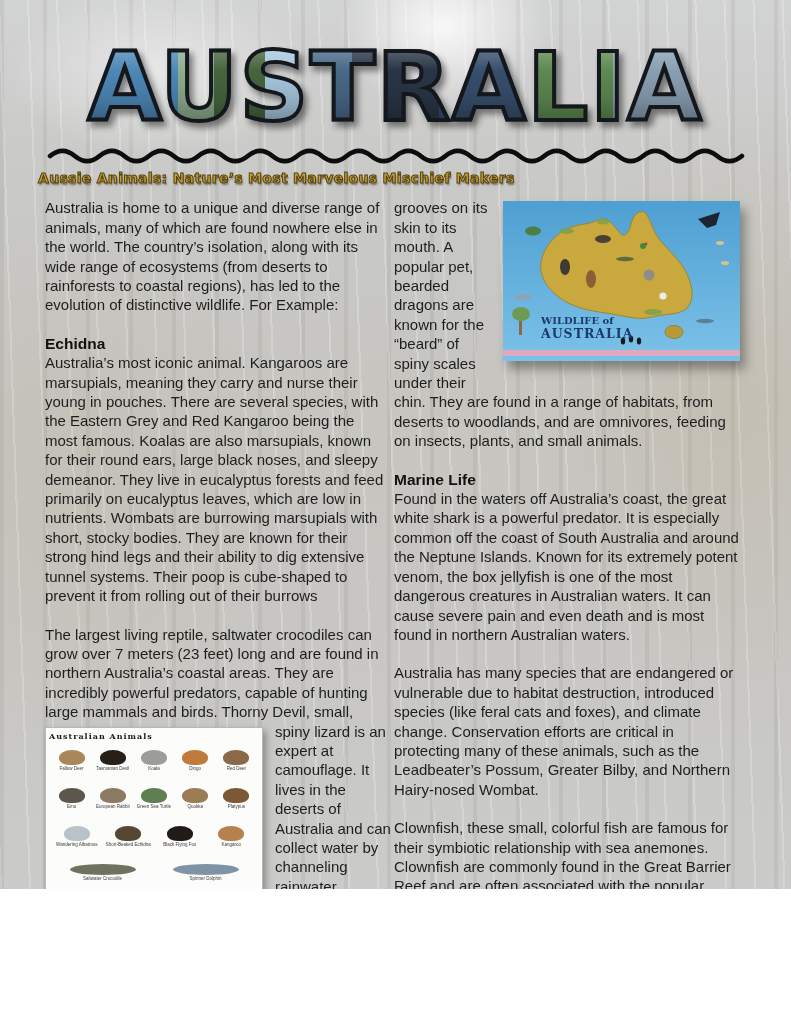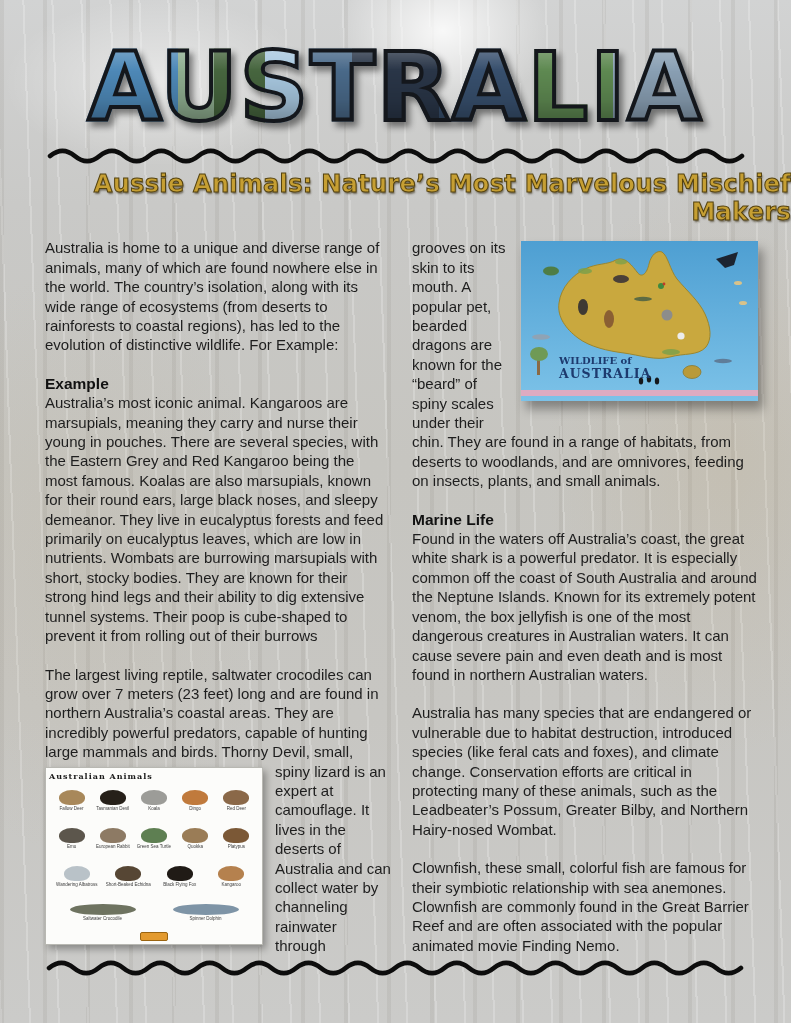--- a/index.html
+++ b/index.html
@@ -3,21 +3,21 @@
 <meta charset="utf-8">
 <style>
   html,body{margin:0;padding:0;}
   body{
     width:791px;height:1023px;
     font-family:"Liberation Sans",sans-serif;
     overflow:hidden;
   }
   
   .page{
-    position:relative;width:791px;height:1023px;overflow:hidden;
+    position:relative;width:791px;height:889px;overflow:hidden;
     background:
       radial-gradient(ellipse 150px 120px at 56% 3%, rgba(255,255,255,0.85), rgba(255,255,255,0) 70%),
       radial-gradient(ellipse 220px 120px at 20% 8%, rgba(255,255,255,0.5), rgba(255,255,255,0) 70%),
       radial-gradient(ellipse 260px 420px at 92% 45%, rgba(188,168,130,0.22), rgba(188,168,130,0) 70%),
       radial-gradient(ellipse 280px 420px at 10% 55%, rgba(185,170,140,0.16), rgba(185,170,140,0) 70%),
       repeating-linear-gradient(90deg, rgba(108,103,93,0.10) 0 4px, rgba(0,0,0,0) 4px 43px),
       repeating-linear-gradient(88deg, rgba(255,255,255,0.22) 0 2px, rgba(0,0,0,0) 2px 29px),
       linear-gradient(180deg,#d2d3d3 0%,#c9c9c7 20%,#c6c5c0 45%,#c7c6c2 70%,#cbcbc9 100%);
   }
   header{text-align:center;}
@@ -36,27 +36,28 @@
         #5f8a52 66.5% 77.5%,
         #8aa0b4 77.5% 88.5%,
         #6a5334 88.5% 100%);
     -webkit-background-clip:text;background-clip:text;color:transparent;
     -webkit-text-stroke:4px #14171c;
     filter:drop-shadow(4px 5px 3px rgba(0,0,0,0.45));
   }
   .wave{display:block;margin:4px auto 0;}
   .wave path{fill:none;stroke:#0d0d0d;stroke-width:4.6;stroke-linecap:round;}
   .subtitle{
-    margin:2px 0 0;text-align:right;
-    font-family:"DejaVu Sans",sans-serif;font-weight:bold;font-size:24px;letter-spacing:0.3px;
+    margin:2px 0 0;text-align:left;
+    font-family:"DejaVu Sans",sans-serif;font-weight:bold;font-size:14px;letter-spacing:0.3px;
     color:#c69f33;
     -webkit-text-stroke:1px #54420f;
     text-shadow:1px 2px 2px rgba(40,30,5,0.55);
-  }
-  .columns{display:flex;gap:21px;margin:12px 44px 0 45px;}
+    padding-left:38px;
+  }
+  .columns{display:flex;gap:3px;margin:12px 44px 0 45px;}
   .col{flex:0 0 346px;width:346px;color:#1e1e1e;font-size:15px;line-height:19.4px;}
   .col p{margin:0 0 19px;}
   .col p.tight{margin:0;}
   .col h3{margin:0;font-size:15.5px;line-height:19.4px;font-weight:bold;color:#111;}
   
   .map-float{
     float:right;width:237px;height:160px;margin:3px 0 26px 12px;
     box-shadow:5px 8px 10px rgba(0,0,0,0.35);
   }
   .map-float svg{display:block;}
@@ -95,21 +96,21 @@
     <svg class="wave" width="700" height="24" viewBox="0 0 680 22">
         <path d="M4 11 q12 -10 24 0 q12 10 24 0 q12 -10 24 0 q12 10 24 0 q12 -10 24 0 q12 10 24 0 q12 -10 24 0 q12 10 24 0 q12 -10 24 0 q12 10 24 0 q12 -10 24 0 q12 10 24 0 q12 -10 24 0 q12 10 24 0 q12 -10 24 0 q12 10 24 0 q12 -10 24 0 q12 10 24 0 q12 -10 24 0 q12 10 24 0 q12 -10 24 0 q12 10 24 0 q12 -10 24 0 q12 10 24 0 q12 -10 24 0 q12 10 24 0 q12 -10 24 0 q12 10 24 0"></path>
       </svg>
     <h2 class="subtitle">Aussie Animals: Nature’s Most Marvelous Mischief Makers</h2>
   </header>
 
   <main class="columns">
 
     <div class="col">
       <p>Australia is home to a unique and diverse range of animals, many of which are found nowhere else in the world. The country’s isolation, along with its wide range of ecosystems (from deserts to rainforests to coastal regions), has led to the evolution of distinctive wildlife. For Example:</p>
-      <h3>Example</h3>
+      <h3>Echidna</h3>
       <p>Australia’s most iconic animal. Kangaroos are marsupials, meaning they carry and nurse their young in pouches. There are several species, with the Eastern Grey and Red Kangaroo being the most famous. Koalas are also marsupials, known for their round ears, large black noses, and sleepy demeanor. They live in eucalyptus forests and feed primarily on eucalyptus leaves, which are low in nutrients. Wombats are burrowing marsupials with short, stocky bodies. They are known for their strong hind legs and their ability to dig extensive tunnel systems. Their poop is cube-shaped to prevent it from rolling out of their burrows</p>
       <p class="tight">
         <span>The largest living reptile, saltwater crocodiles can grow over 7 meters (23 feet) long and are found in northern Australia’s coastal areas. They are incredibly powerful predators, capable of hunting large mammals and birds. Thorny Devil, small,</span>
         <span class="poster-float">
           <span class="poster-title">Australian Animals</span>
           <span class="poster-grid">
               <span class="pa w5">
                 <span class="pa-blob" style="background: rgb(168, 136, 90);"></span>
                 <span class="pa-label">Fallow Deer</span>
               </span>

